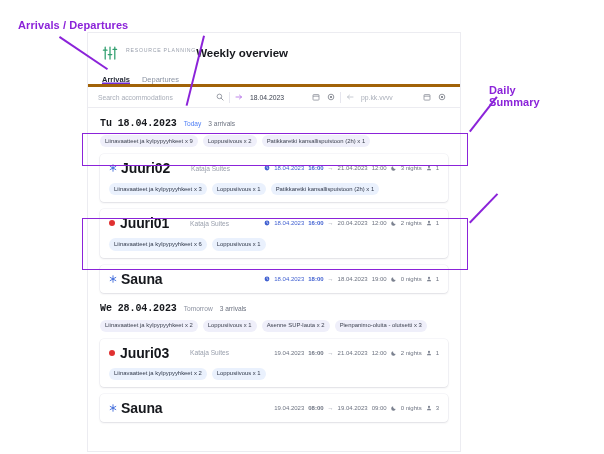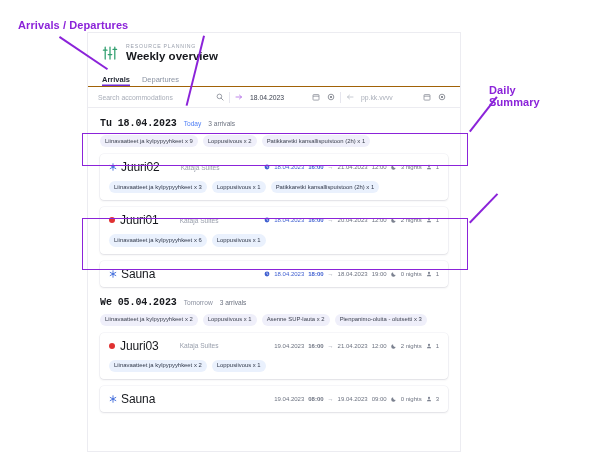--- a/index.html
+++ b/index.html
@@ -31,31 +31,31 @@
     position:absolute;left:88px;top:33px;width:372px;height:418px;
     background:#ffffff;
     box-shadow:0 0 0 1px #ececf1;
     overflow:hidden;
   }
   .app-header{
     height:36px;display:flex;align-items:center;gap:8px;
     padding:4px 14px 0 14px;box-sizing:border-box;
   }
   .eq-icon{width:16px;height:16px;flex:0 0 16px;display:block;}
-  .hdr-text{display:flex;flex-direction:column;justify-content:center;}
+  .hdr-text{display:flex;flex-direction:row;justify-content:center;}
   .kicker{
     font-size:5.2px;letter-spacing:.75px;color:#9aa0ad;text-transform:uppercase;
     line-height:7px;margin-bottom:.5px;
   }
   .h-title{font-size:11.5px;font-weight:bold;color:#16181d;line-height:13px;}
 
   
   .tabs{
     display:flex;gap:12px;padding:6px 14px 0 14px;
-    border-bottom:1px solid #a16207;height:18px;box-sizing:border-box;
+    border-bottom:3px solid #a16207;height:18px;box-sizing:border-box;
   }
   .tab{font-size:7.5px;color:#8c94a3;padding-bottom:4px;cursor:pointer;}
   .tab.active{color:#1f2430;font-weight:bold;box-shadow:inset 0 -1.6px 0 #6f2bd4;}
 
   
   .searchbar{
     display:flex;align-items:center;height:21px;
     border-bottom:1px solid #ececf1;background:#fff;
     padding:0 10px;box-sizing:border-box;gap:0px;
   }
@@ -84,21 +84,21 @@
   
   .card{
     margin:7px 12px 0 12px;background:#fff;border-radius:4px;
     box-shadow:0 1px 2px rgba(20,20,40,.10),0 0 0 .6px #f0f0f5;
     padding:6px 9px 7px 9px;
   }
   .card.compact{padding-bottom:6px;}
   .card-top{display:flex;align-items:center;}
   .dot{width:6px;height:6px;border-radius:50%;background:#e03131;flex:0 0 6px;margin-right:5px;}
   .star{width:8px;height:8px;flex:0 0 8px;margin-right:4px;display:block;}
-  .unit{font-size:12px;font-weight:normal;color:#16181d;margin-right:21px;letter-spacing:-.1px;}
+  .unit{font-size:14px;font-weight:bold;color:#16181d;margin-right:21px;letter-spacing:-.1px;}
   .prop{font-size:6.6px;color:#9aa0ad;}
   .meta{margin-left:auto;display:flex;align-items:center;gap:4px;font-size:6px;white-space:nowrap;}
   .meta .ic{width:6px;height:6px;display:block;}
   .m-date{color:#3f5fd0;}
   .m-date.gray{color:#6d7381;}
   .m-time{font-weight:bold;}
   .m-arrow{color:#8b91a0;}
   .m-out{color:#6d7381;}
   .m-nights{color:#6d7381;}
   .m-guests{color:#6d7381;}
@@ -280,21 +280,21 @@
               <svg viewBox="0 0 16 16" class="ic">
                 <circle cx="8" cy="5" r="2.8" fill="#7b818f"></circle>
                 <path d="M2.6 14c0-3 2.4-5 5.4-5s5.4 2 5.4 5z" fill="#7b818f"></path>
               </svg>
               <span class="m-guests">1</span>
             </div>
           </div>
         </div>
         <div class="day">
           <div class="day-head">
-            <div class="day-date">We 05.04.2023</div>
+            <div class="day-date">We 28.04.2023</div>
             <div class="day-rel gray">Tomorrow</div>
             <div class="day-count">3 arrivals</div>
           </div>
           <div class="tagrow">
             <span class="tag">Liinavaatteet ja kylpypyyhkeet x 2</span>
             <span class="tag">Loppusiivous x 1</span>
             <span class="tag">Asenne SUP-lauta x 2</span>
             <span class="tag">Pienpanimo-oluita - olutsetti x 3</span>
           </div>
         </div>

